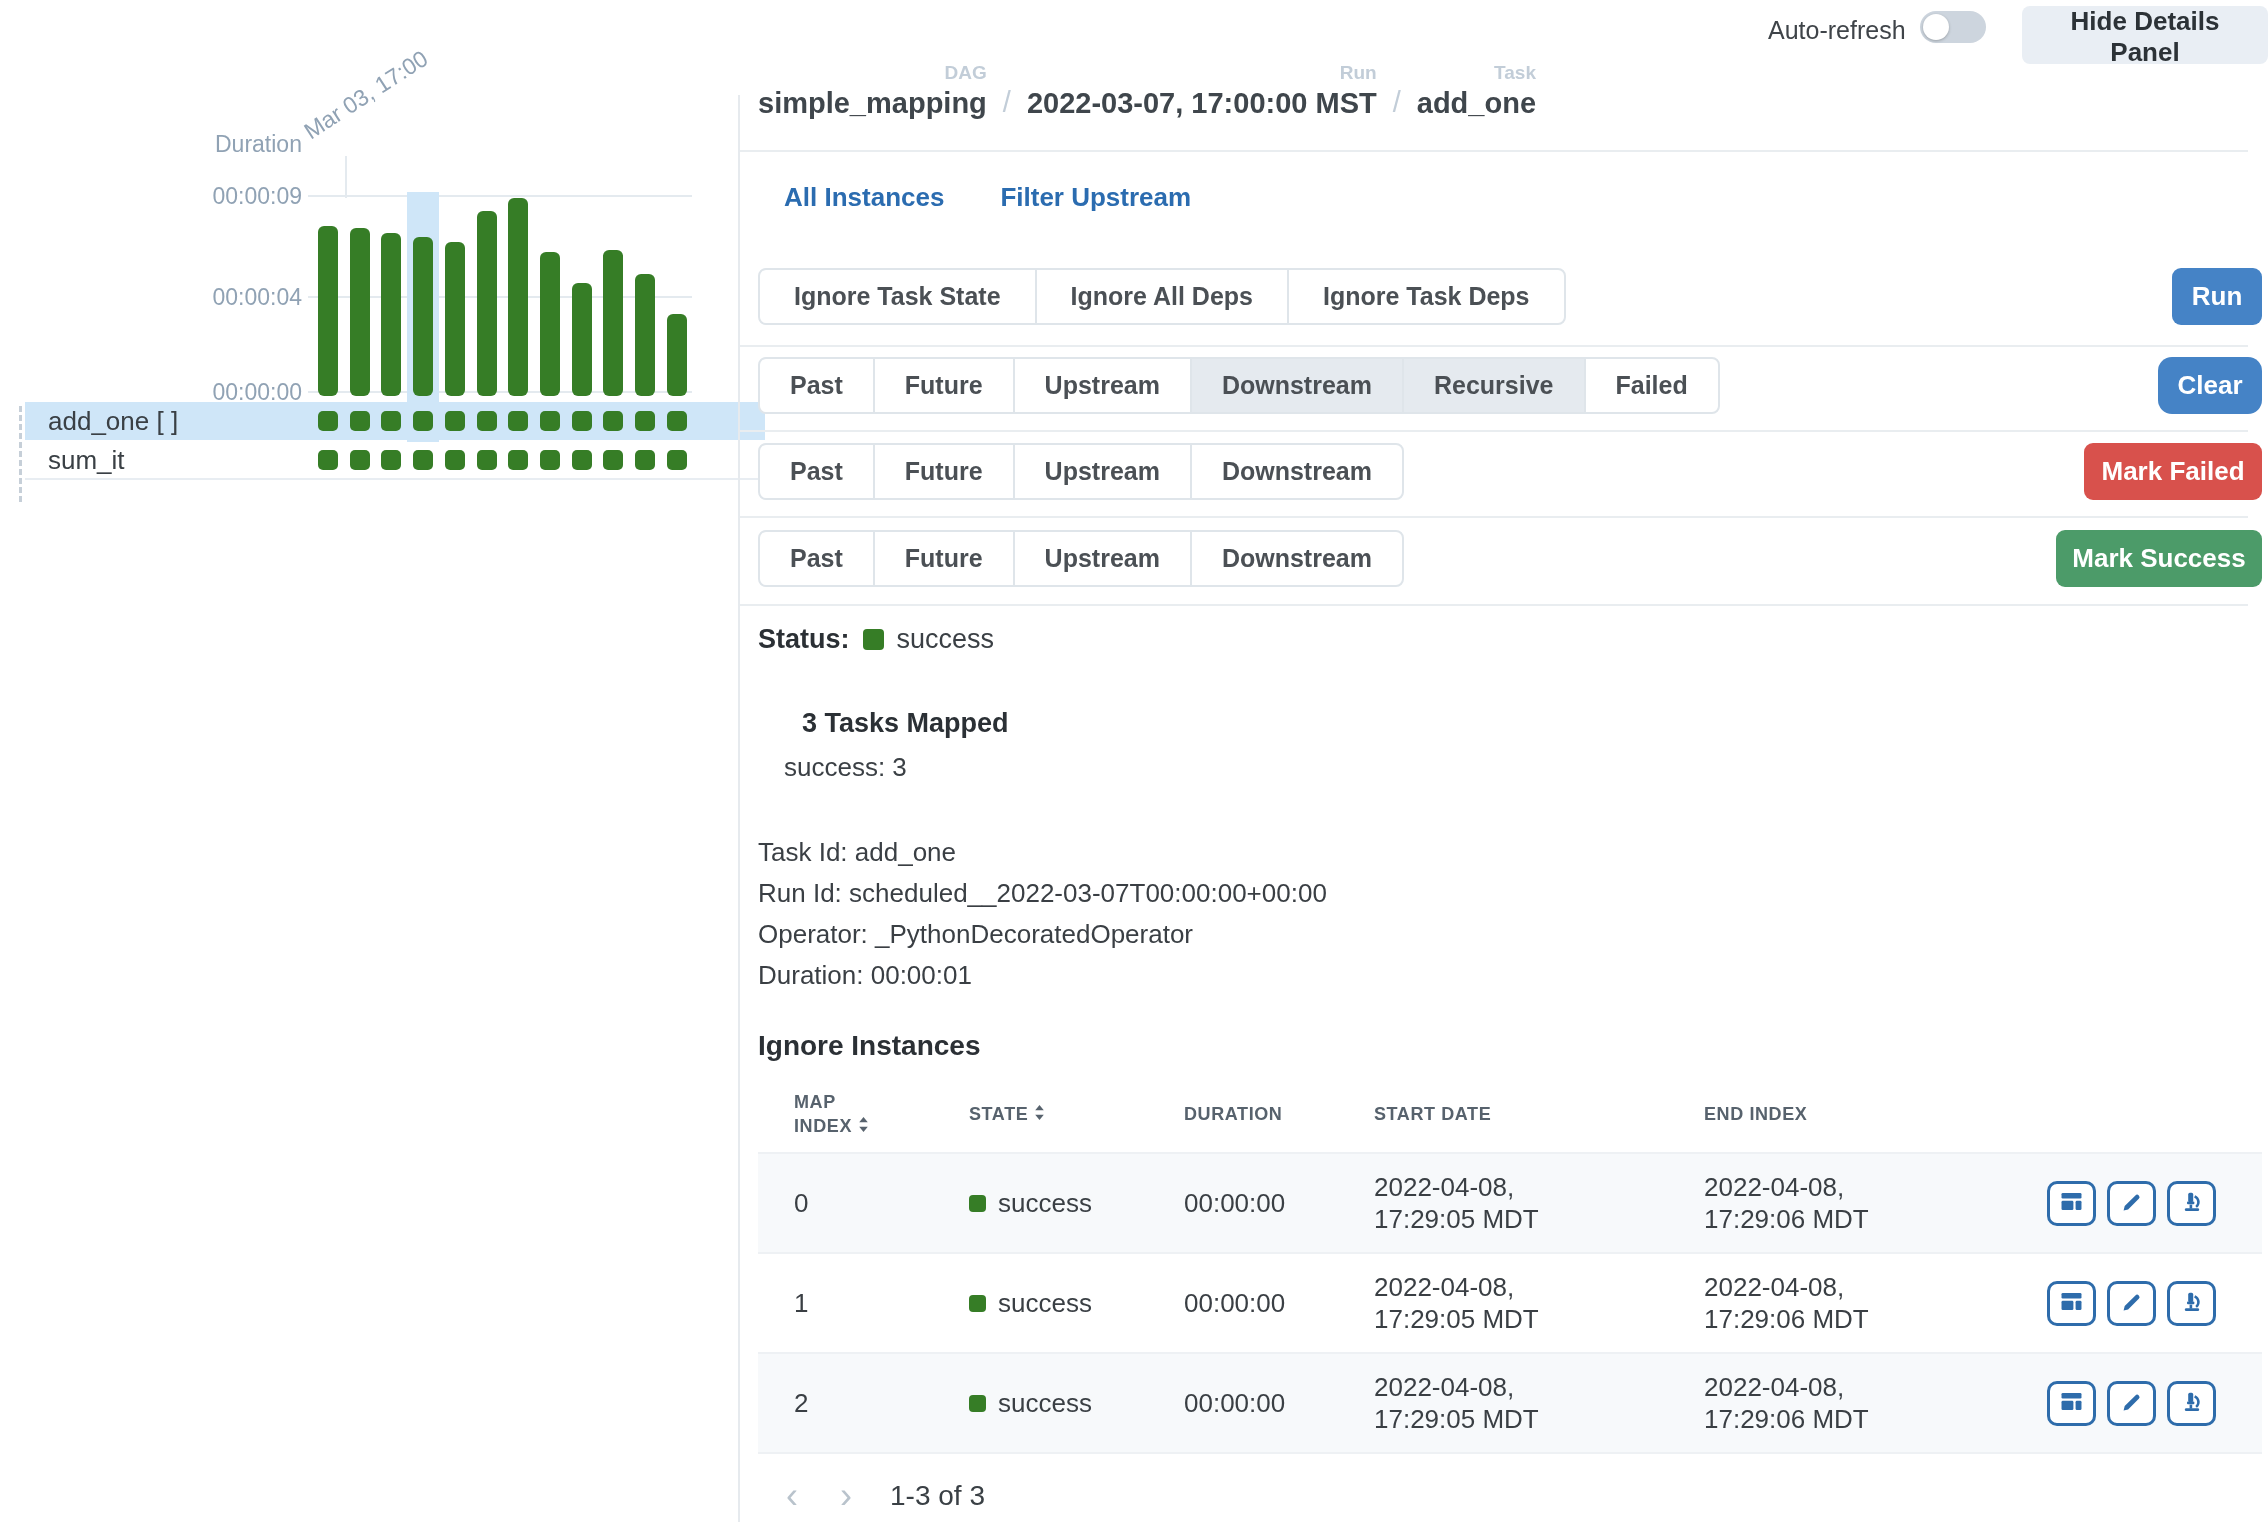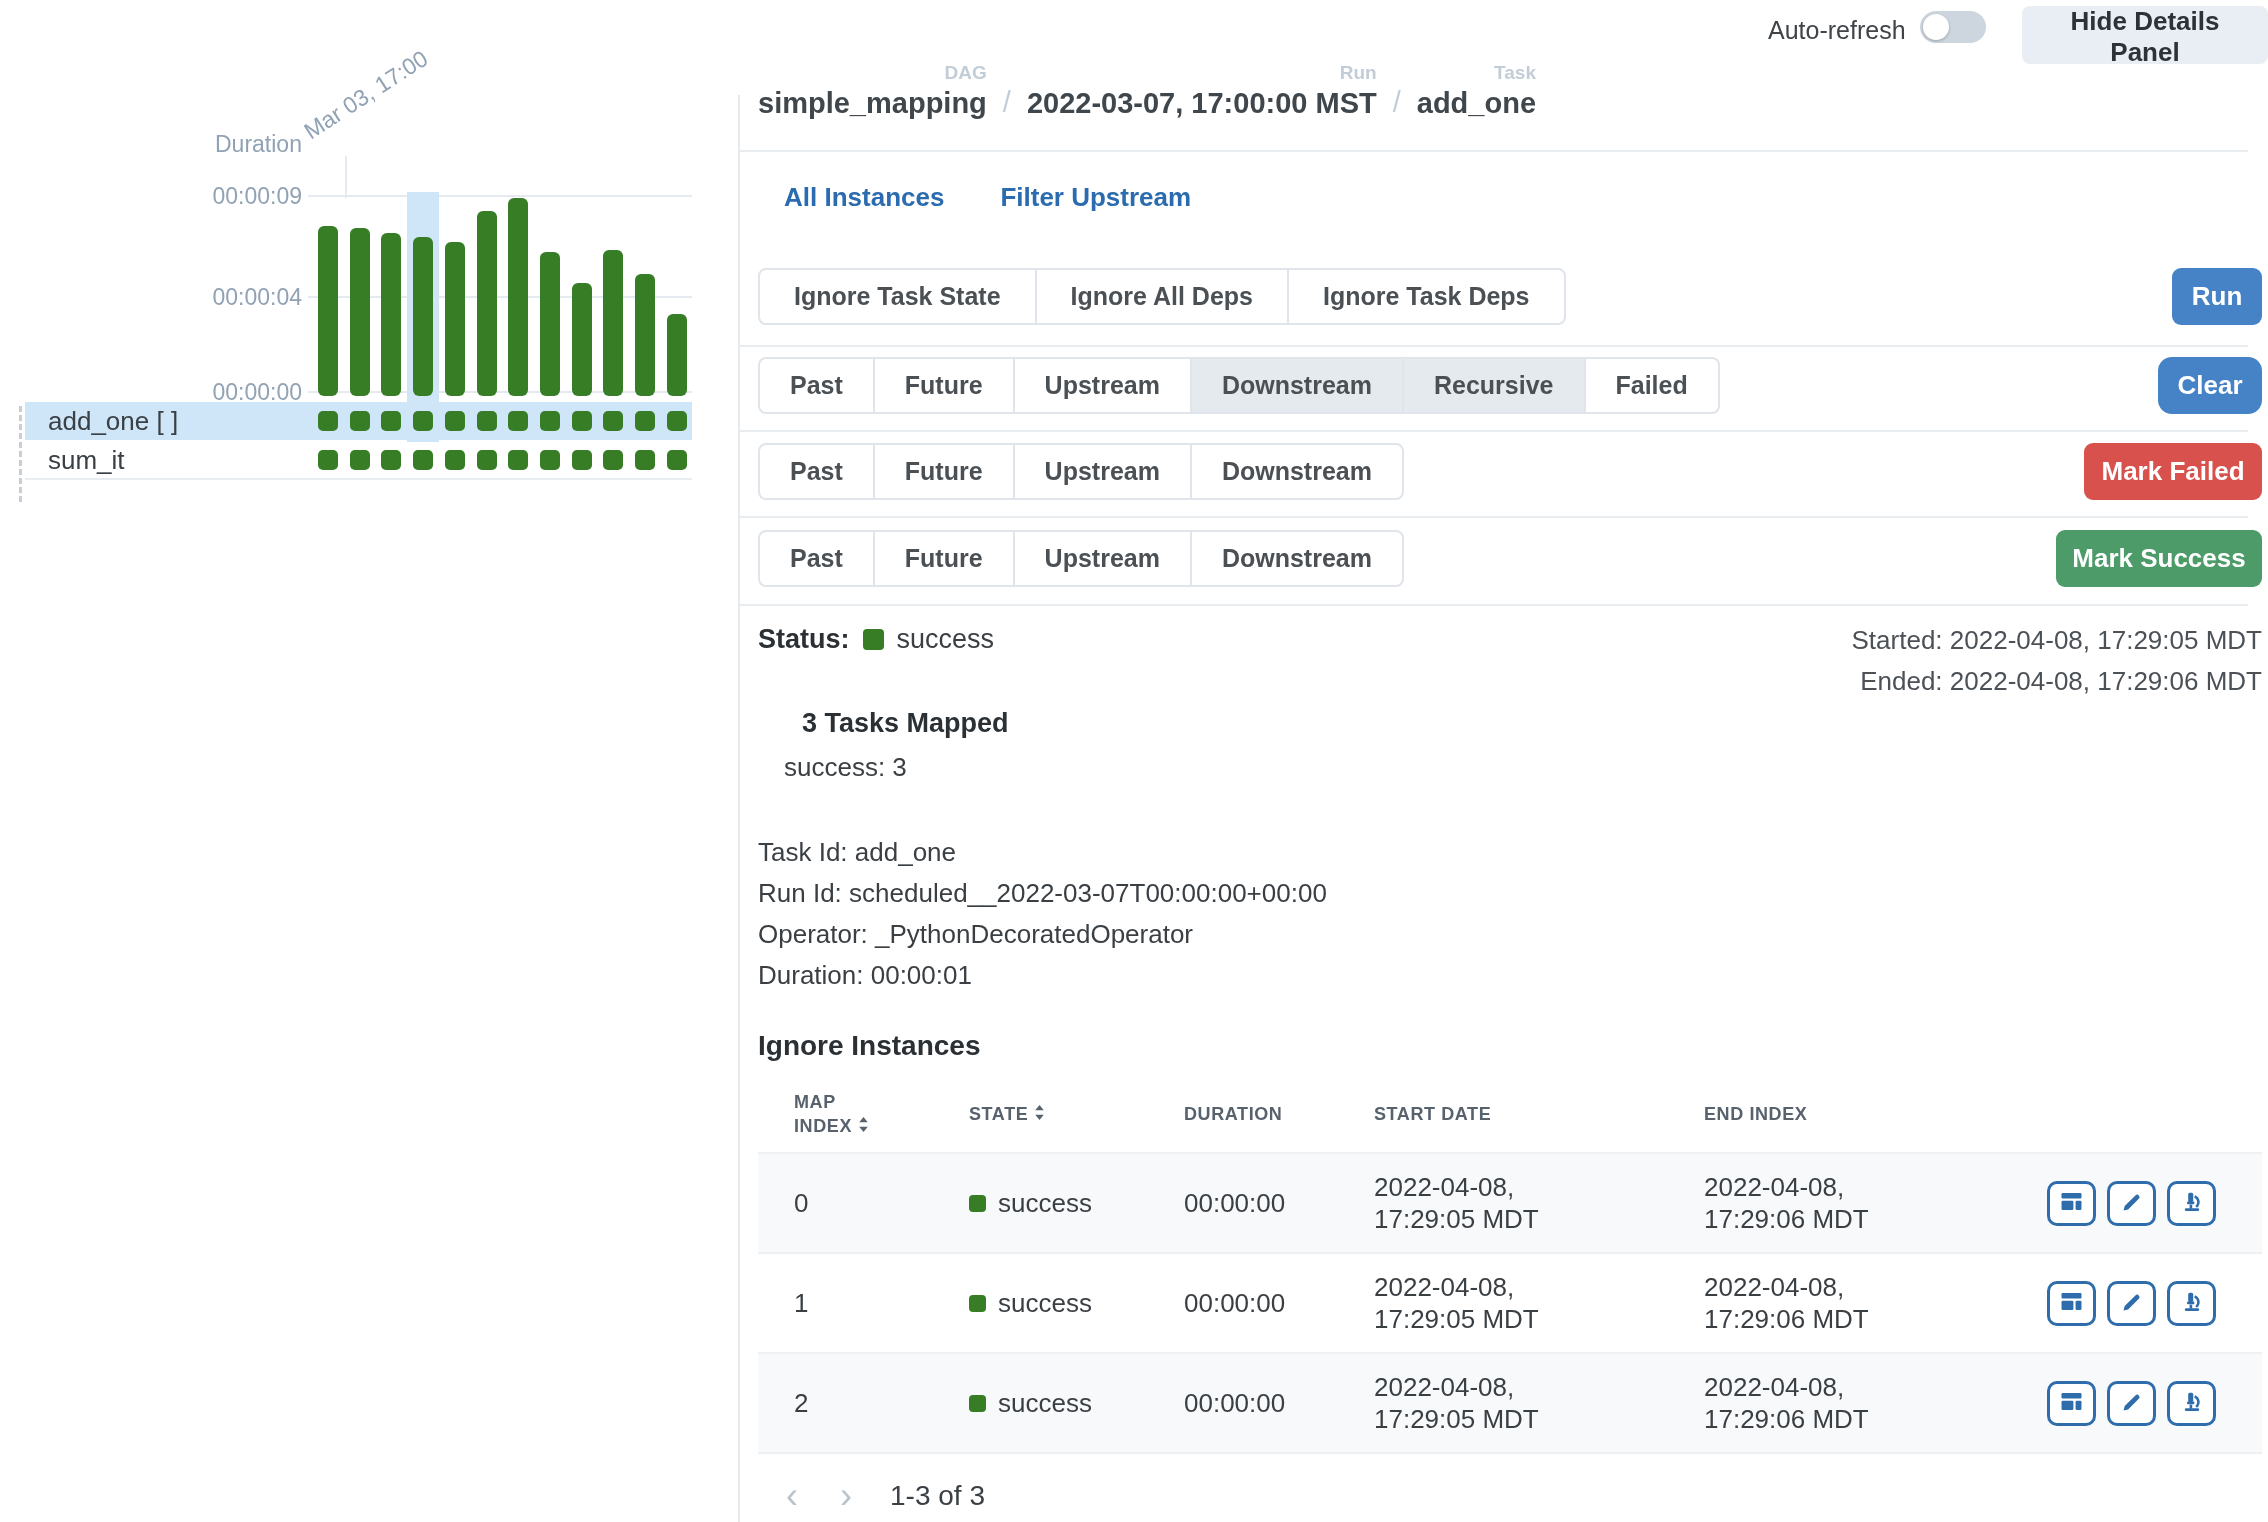--- a/index.html
+++ b/index.html
@@ -15,21 +15,21 @@
   
   .duration-label { position:absolute; left:215px; top:131px; font-size:23px; color:#90a2b4; }
   .date-label { position:absolute; left:314px; top:118px; font-size:23px; color:#90a2b4; transform:rotate(-33deg); transform-origin:0 100%; white-space:nowrap; }
   .ytick { position:absolute; left:140px; width:162px; text-align:right; font-size:23px; color:#90a2b4; }
   .yt0 { top:183px; } .yt1 { top:284px; } .yt2 { top:379px; }
   .gridline { position:absolute; left:308px; width:384px; height:2px; background:#e4eaef; }
   .gl0 { top:195px; } .gl1 { top:296px; } .gl2 { top:391px; }
   .vtick { position:absolute; left:345px; top:156px; width:2px; height:42px; background:#e4eaef; }
   .hl-col { position:absolute; top:192px; width:32px; height:287px; background:#cfe6f8; }
   .bar { position:absolute; width:20px; border-radius:6px; background:#367d26; cursor:pointer; }
-  .task-row { position:absolute; left:25px; width:667px; height:38px; cursor:pointer; }
+  .task-row { position:absolute; left:25px; width:740px; height:38px; cursor:pointer; }
   .row-a { top:402px; background:#cfe6f8; }
   .row-b { top:442px; background:#fff; border-bottom:2px solid #e8edf2; }
   .task-label { position:absolute; left:23px; top:50%; transform:translateY(-50%); font-size:26px; color:#3a4045; white-space:nowrap; }
   .sq { position:absolute; top:50%; margin-top:-10px; width:20px; height:20px; border-radius:5px; background:#367d26; cursor:pointer; }
   .handle { position:absolute; left:19px; top:406px; height:96px; width:0; border-left:3px dashed #c6cfd8; cursor:col-resize; }
   .vdivider { position:absolute; left:738px; top:95px; width:2px; height:1427px; background:#e6eaee; }
 
   
   .crumbs { position:absolute; left:758px; top:62px; display:flex; align-items:flex-end; gap:16px; }
   .crumb { display:flex; flex-direction:column;text-align:right; }
@@ -227,24 +227,20 @@
       </div>
     <button class="cta green w-success">Mark Success</button>
   </div>
   <div class="hdiv d4"></div>
 
   <div class="status-row">
     <span class="sl">Status:</span>
     <span class="status-sq"></span>
     <span class="sv">success</span>
   </div>
-  <div class="times">
-    <div>Started: 2022-04-08, 17:29:05 MDT</div>
-    <div>Ended: 2022-04-08, 17:29:06 MDT</div>
-  </div>
 
   <div class="tasks-mapped">3 Tasks Mapped</div>
   <div class="tasks-mapped-detail">success: 3</div>
 
   <div class="detail-lines" id="detail-lines">
       <div>Task Id: add_one</div>
       <div>Run Id: scheduled__2022-03-07T00:00:00+00:00</div>
       <div>Operator: _PythonDecoratedOperator</div>
       <div>Duration: 00:00:01</div>
     </div>

